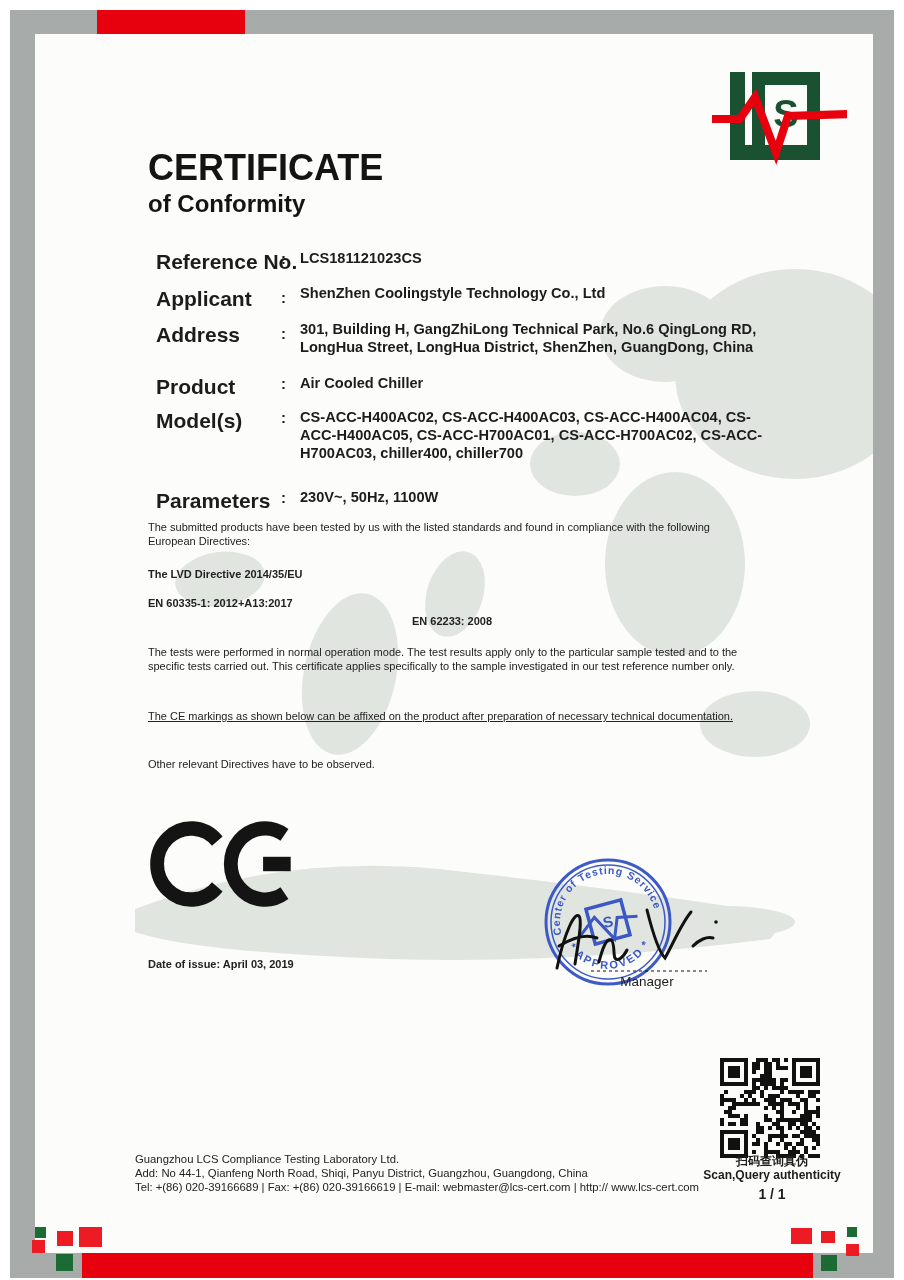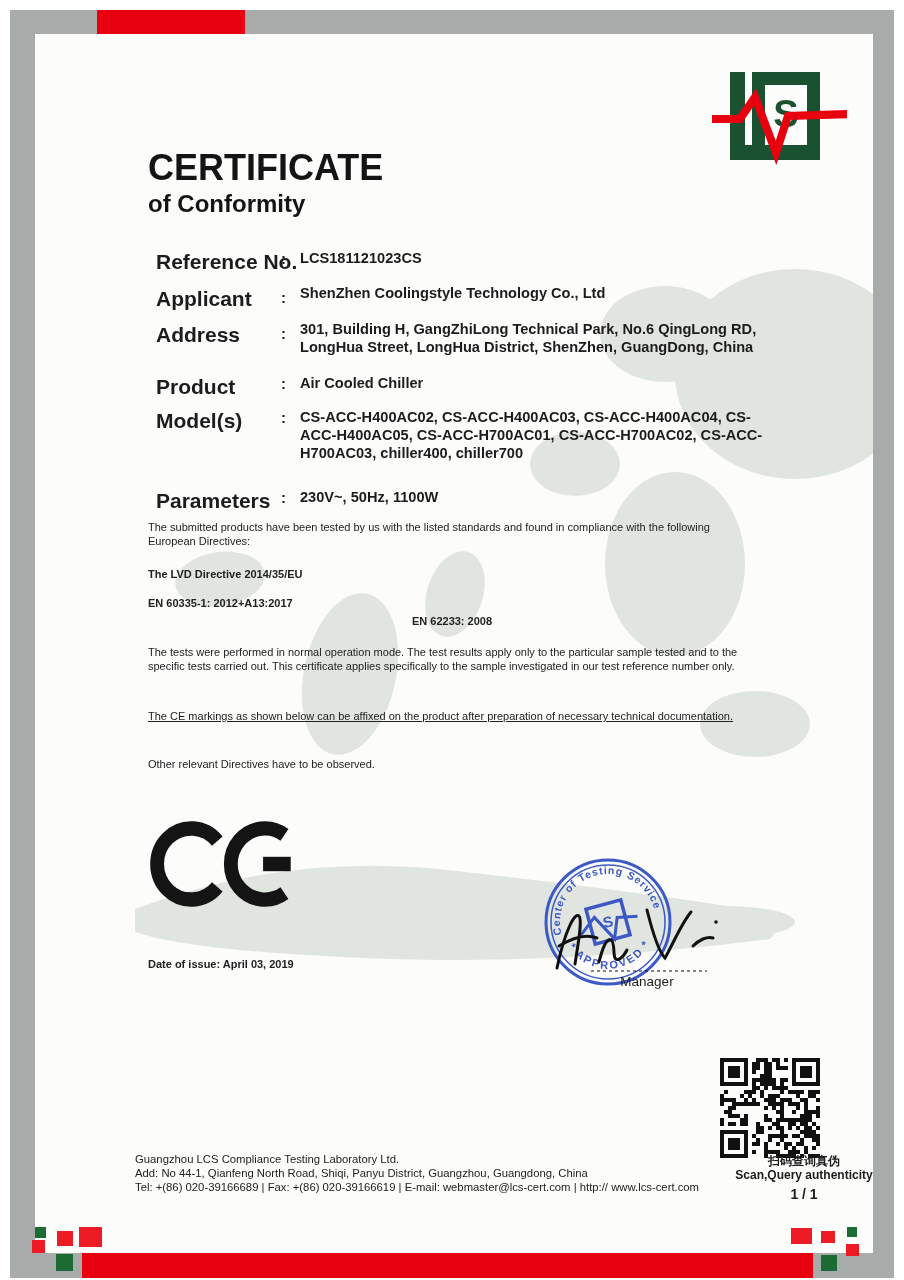--- a/index.html
+++ b/index.html
@@ -27,21 +27,21 @@
   
   .tz{z-index:3;}
   .title1{left:148px;top:147px;font-size:36px;font-weight:bold;letter-spacing:0px;color:#141414;}
   .title2{left:148px;top:190px;font-size:24px;font-weight:bold;color:#141414;}
   .lbl{left:156px;font-size:21px;font-weight:bold;}
   .cln{left:281px;font-size:15px;font-weight:bold;}
   .val{left:300px;font-size:14.6px;font-weight:bold;line-height:1.23;}
   .para{left:148px;font-size:11px;line-height:1.24;color:#222;}
   .bold{font-weight:bold;}
   .footer-line{left:135px;font-size:11.3px;color:#222;}
-  .qr-cap{left:697px;width:150px;text-align:center;font-weight:bold;margin-left:32px;}
+  .qr-cap{left:697px;width:150px;text-align:center;font-weight:bold;}
   #qr{left:720px;top:1058px;z-index:3;}
   svg text{font-family:"Liberation Sans","DejaVu Sans",sans-serif;}
   .stampsvg{z-index:4;}
 </style>
 </head>
 <body>
 
 <div class="abs paper"></div>
 
 <svg id="map" class="abs" width="838" height="1219">

